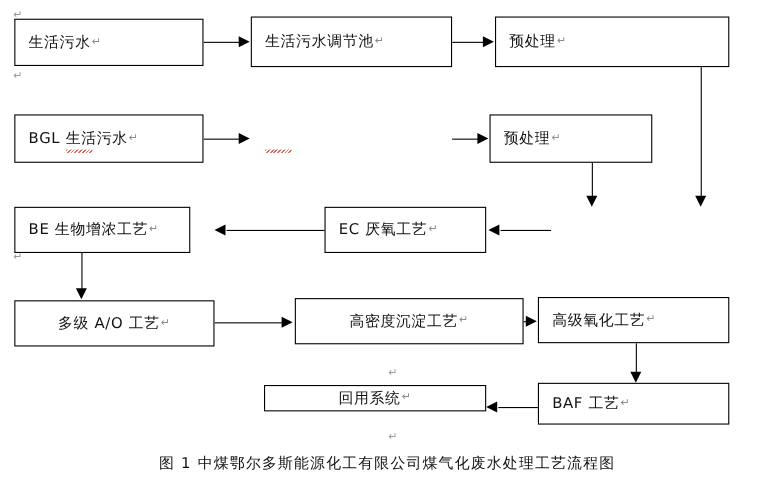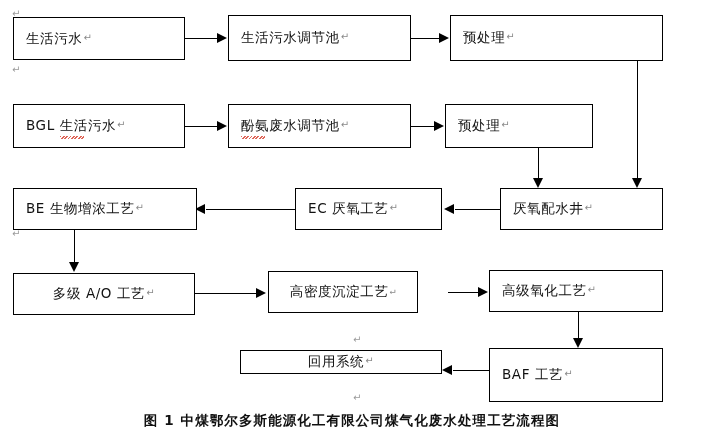--- a/index.html
+++ b/index.html
@@ -140,86 +140,80 @@
   <div class="arrow right" style="left:439px; top:32.5px;"></div>
 
   <div class="seg-v" style="left:637px; top:61px; height:119px;"></div>
   <div class="arrow down" style="left:631.5px; top:178px;"></div>
 
   <div class="node align-left" style="left:13px; top:104px; width:172px; height:44px;">
     <span class="label"><span>BGL 生活污水</span><span class="pilcrow">↵</span></span>
   </div>
   <div class="squiggle" style="left:60px; top:136px; width:24px;"></div>
 
-  <div class="node align-left" style="left:228px; top:104px; width:183px; height:44px;">
-    <span class="label"><span>酚氨废水调节池</span><span class="pilcrow">↵</span></span>
-  </div>
   <div class="squiggle" style="left:241px; top:136px; width:24px;"></div>
 
   <div class="node align-left" style="left:445px; top:104px; width:148px; height:44px;">
     <span class="label"><span>预处理</span><span class="pilcrow">↵</span></span>
   </div>
 
   <div class="seg-h" style="left:185px; top:126px; width:34px;"></div>
   <div class="arrow right" style="left:217px; top:120.5px;"></div>
 
   <div class="seg-h" style="left:411px; top:126px; width:24px;"></div>
   <div class="arrow right" style="left:434px; top:120.5px;"></div>
 
   <div class="seg-v" style="left:538px; top:148px; height:32px;"></div>
   <div class="arrow down" style="left:532.5px; top:178px;"></div>
 
-  <div class="node align-left" style="left:13px; top:188px; width:184px; height:42px;align-items:center;">
+  <div class="node align-left" style="left:13px; top:188px; width:160px; height:42px;align-items:center;">
     <span class="label"><span>BE 生物增浓工艺</span><span class="pilcrow">↵</span></span>
   </div>
 
   <div class="node align-left" style="left:295px; top:188px; width:147px; height:42px;">
     <span class="label"><span>EC 厌氧工艺</span><span class="pilcrow">↵</span></span>
   </div>
 
-  <div class="node align-left" style="left:500px; top:188px; width:163px; height:42px;">
-    <span class="label"><span>厌氧配水井</span><span class="pilcrow">↵</span></span>
-  </div>
 
   <div class="seg-h" style="left:455px; top:209px; width:46px;"></div>
   <div class="arrow left" style="left:444px; top:203.5px;"></div>
 
   <div class="seg-h" style="left:206px; top:209px; width:90px;"></div>
   <div class="arrow left" style="left:195px; top:203.5px;"></div>
 
   <div class="seg-v" style="left:74px; top:230px; height:34px;"></div>
   <div class="arrow down" style="left:68.5px; top:262px;"></div>
 
   <div class="node align-center" style="left:13px; top:273px; width:182px; height:42px;justify-content:flex-end;">
     <span class="label"><span>多级 A/O 工艺</span><span class="pilcrow">↵</span></span>
   </div>
 
-  <div class="node align-center" style="left:268px; top:271px; width:150px; height:42px;font-family:Liberation Mono, monospace;">
+  <div class="node align-center" style="left:268px; top:271px; width:208px; height:42px;">
     <span class="label"><span>高密度沉淀工艺</span><span class="pilcrow">↵</span></span>
   </div>
 
   <div class="node align-left" style="left:489px; top:270px; width:174px; height:42px;">
     <span class="label"><span>高级氧化工艺</span><span class="pilcrow">↵</span></span>
   </div>
 
   <div class="seg-h" style="left:195px; top:293px; width:62px;"></div>
   <div class="arrow right" style="left:256px; top:287.5px;"></div>
 
   <div class="seg-h" style="left:448px; top:292px; width:31px;"></div>
   <div class="arrow right" style="left:478px; top:286.5px;"></div>
 
   <div class="seg-v" style="left:578px; top:312px; height:28px;"></div>
   <div class="arrow down" style="left:572.5px; top:338px;"></div>
 
   <div class="node align-center" style="left:240px; top:350px; width:202px; height:24px;">
     <span class="label"><span>回用系统</span><span class="pilcrow">↵</span></span>
   </div>
 
-  <div class="node align-left" style="left:489px; top:348px; width:174px; height:54px;">
+  <div class="node align-left" style="left:489px; top:348px; width:174px; height:38px;">
     <span class="label"><span>BAF 工艺</span><span class="pilcrow">↵</span></span>
   </div>
 
   <div class="seg-h" style="left:453px; top:370px; width:37px;"></div>
   <div class="arrow left" style="left:442px; top:364.5px;"></div>
 
-  <div class="caption" style="top:412px;font-weight:bold;">图 1  中煤鄂尔多斯能源化工有限公司煤气化废水处理工艺流程图</div>
+  <div class="caption" style="top:412px;">图 1  中煤鄂尔多斯能源化工有限公司煤气化废水处理工艺流程图</div>
 
 </div>
 
 </body></html>

